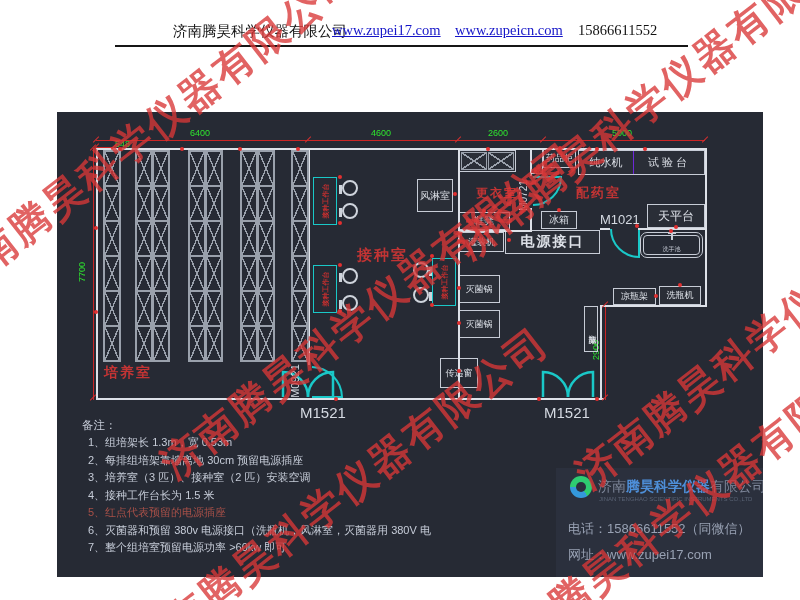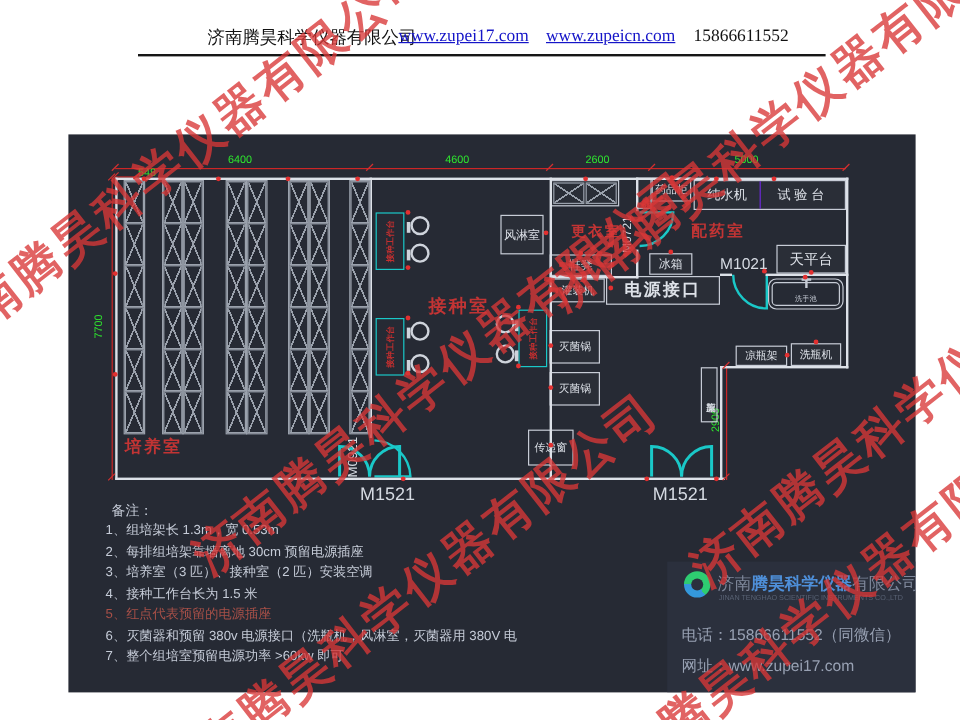--- a/index.html
+++ b/index.html
@@ -199,21 +199,21 @@
 
     <div class="doorlbl" style="left:243px;top:292px;">M1521</div>
     <div class="doorlbl" style="left:487px;top:292px;">M1521</div>
     <div class="vwrap" style="left:230px;top:246px;width:16px;height:46px;">
       <span class="doorlbl" style="position:static;font-size:11px;">M0921</span>
       </div>
     <div class="vwrap" style="left:459px;top:61px;width:14px;height:44px;">
       <span class="doorlbl" style="position:static;font-size:10px;">M0721</span>
       </div>
 
-    <div class="note-title" style="left:36px;top:306px;text-align:center;">备注：</div>
+    <div class="note-title" style="left:25px;top:306px;text-align:center;">备注：</div>
     <div class="abs" style="left:31px;top:322px;" id="notes">
         <div class="note-line">1、组培架长 1.3m，宽 0.53m</div>
         <div class="note-line">2、每排组培架靠墙离地 30cm 预留电源插座</div>
         <div class="note-line">3、培养室（3 匹）、接种室（2 匹）安装空调</div>
         <div class="note-line">4、接种工作台长为 1.5 米</div>
         <div class="note-line red">5、红点代表预留的电源插座</div>
         <div class="note-line">6、灭菌器和预留 380v 电源接口（洗瓶机，风淋室，灭菌器用 380V 电</div>
         <div class="note-line">7、整个组培室预留电源功率 &gt;60kw 即可</div>
       </div>
 

